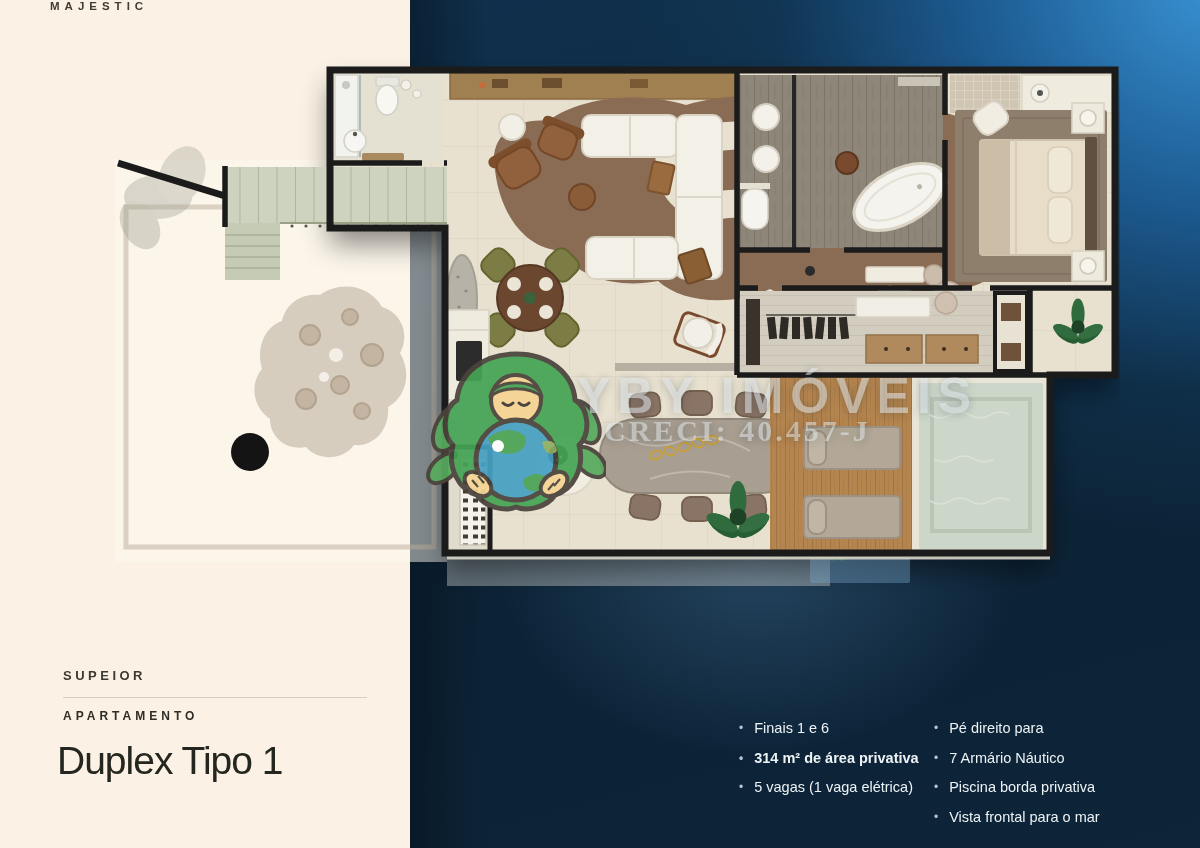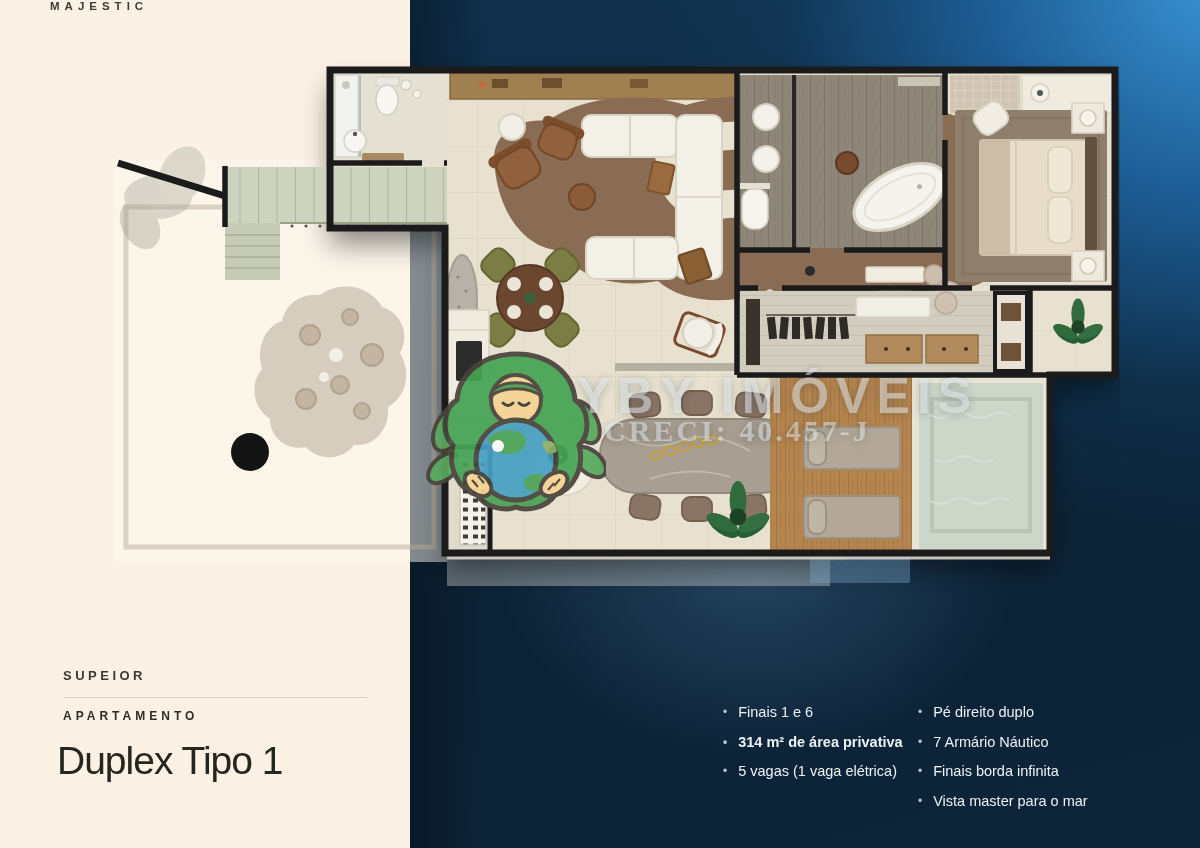--- a/index.html
+++ b/index.html
@@ -17,21 +17,21 @@
     color:#3e3c35;font-weight:600;}
   .unit{position:absolute;left:63px;top:0;width:340px;}
   .unit-eyebrow{position:absolute;left:0;top:668px;font-size:13px;letter-spacing:3.5px;
     color:#3b3931;font-weight:600;}
   .unit-divider{position:absolute;left:0;top:697px;width:304px;height:1px;background:#d9cfbf;}
   .unit-category{position:absolute;left:0;top:709px;font-size:12px;letter-spacing:4px;
     color:#2e2d27;font-weight:700;}
   .unit-title{position:absolute;left:-6px;top:720px;font-family:Liberation Sans, sans-serif;
     font-size:39px;color:#24261f;white-space:nowrap;letter-spacing:-1px;margin-top:19px;}
   .features{position:absolute;top:698px;color:#edf2f5;font-size:14.5px;}
-  .features ul{list-style:none;margin:0;padding:0;}
+  .features ul{list-style:none;margin:16px;padding:0;}
   .features li{line-height:28.5px;white-space:nowrap;}
   .features li::before{content:"•";color:#b9c6cf;font-size:12px;margin-right:11px;position:relative;top:-1px;}
   .features.col1{left:723px;}
   .features.col2{left:918px;}
   .features li.bold{font-weight:700;}
   .plan-svg{position:absolute;left:110px;top:55px;}
   .mascot{position:absolute;left:426px;top:348px;opacity:.93;}
   .wm-name{position:absolute;left:577px;top:367px;font-size:50px;font-weight:700;
     letter-spacing:7px;color:rgba(233,240,244,.52);white-space:nowrap;
     text-shadow:0 1px 8px rgba(10,30,45,.25);}
@@ -435,19 +435,19 @@
 
   <div class="features col1">
     <ul>
       <li>Finais 1 e 6</li>
       <li class="bold">314 m² de área privativa</li>
       <li>5 vagas (1 vaga elétrica)</li>
     </ul>
   </div>
   <div class="features col2">
     <ul>
-      <li>Pé direito duplo</li>
+      <li>Pé direito para</li>
       <li>7 Armário Náutico</li>
-      <li>Finais borda infinita</li>
-      <li>Vista master para o mar</li>
+      <li>Piscina borda privativa</li>
+      <li>Vista frontal para o mar</li>
     </ul>
   </div>
 </div>
 
 </body></html>

